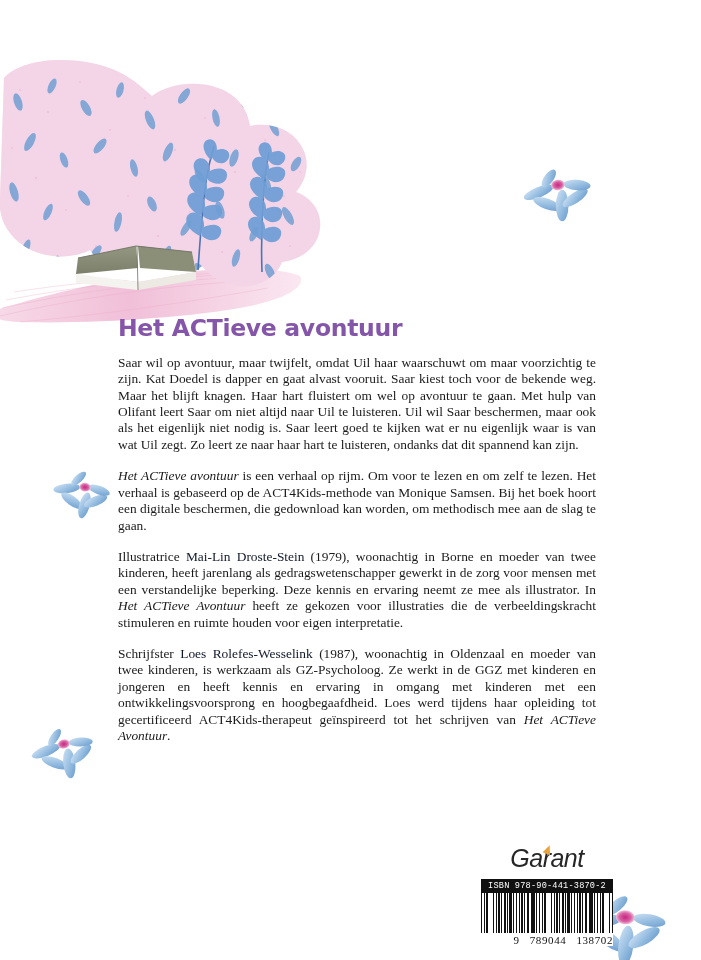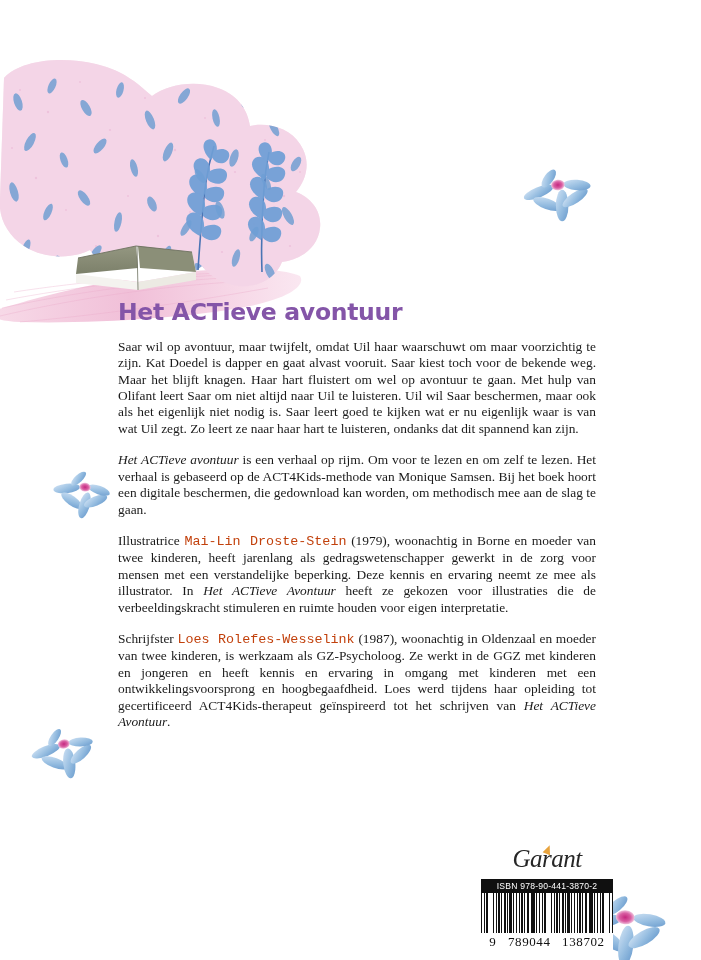--- a/index.html
+++ b/index.html
@@ -20,21 +20,21 @@
     position: absolute;
     left: 0; top: 0;
     width: 701px; height: 960px;
     pointer-events: none;
   }
 
   
   #content {
     position: absolute;
     left: 118px;
-    top: 300px;
+    top: 316px;
     width: 478px;
   }
 
   .book-title {
     font-family: "DejaVu Sans", sans-serif;
     font-weight: bold;
     font-size: 23.5px;
     letter-spacing: -0.3px;
     color: #8455a8;
     margin: 0 0 13px 0;
@@ -46,33 +46,33 @@
     font-size: 13.4px;
     line-height: 16.4px;
     color: #1a1a1a;
     text-align: justify;
     margin: 0 0 15px 0;
     hyphens: none;
   }
   .para:last-child { margin-bottom: 0; }
 
   .it { font-style: italic; }
-  .nm { color: #c2410c; font-family: Liberation Mono, monospace; }
+  .nm { color: #0f172a; }
 
   
   #publisher-block {
     position: absolute;
     left: 481px;
     top: 846px;
     width: 132px;
   }
 
   .garant-logo {
     text-align: center;
-    font-family: Liberation Serif, serif;
+    font-family: Liberation Sans, sans-serif;
     font-size: 25px;
     font-style: italic;
     color: #262626;
     letter-spacing: -0.5px;
     line-height: 1;
     height: 30px;
     position: relative;
   }
   .garant-logo .accent {
     position: absolute;
@@ -86,21 +86,21 @@
   }
 
   .barcode-wrap {
     margin-top: 3px;
     background: #ffffff;
     width: 132px;
   }
   .isbn-bar {
     background: #101010;
     color: #ffffff;
-    font-family: Liberation Sans, sans-serif;
+    font-family: Liberation Mono, monospace;
     font-size: 8.6px;
     text-align: center;
     letter-spacing: 0.2px;
     padding: 1.5px 0 2px 0;
   }
   .bars {
     height: 40px;
     width: 132px;
     background:
       repeating-linear-gradient(90deg,
@@ -108,23 +108,23 @@
         #fff 1.4px, #fff 3.1px,
         #111 3.1px, #111 4.2px,
         #fff 4.2px, #fff 5.0px,
         #111 5.0px, #111 7.3px,
         #fff 7.3px, #fff 8.6px,
         #111 8.6px, #111 9.4px,
         #fff 9.4px, #fff 11.6px);
   }
   .ean-digits {
     font-family: "Liberation Serif", serif;
-    font-size: 13px;
+    font-size: 11px;
     color: #111;
-    text-align: center;
+    text-align: right;
     letter-spacing: 0.6px;
     padding-top: 1px;
     white-space: pre;
   }
 </style>
 </head>
 <body>
 
 <svg id="illustration" viewBox="0 0 701 960" width="701" height="960" xmlns="http://www.w3.org/2000/svg">
   <defs>

